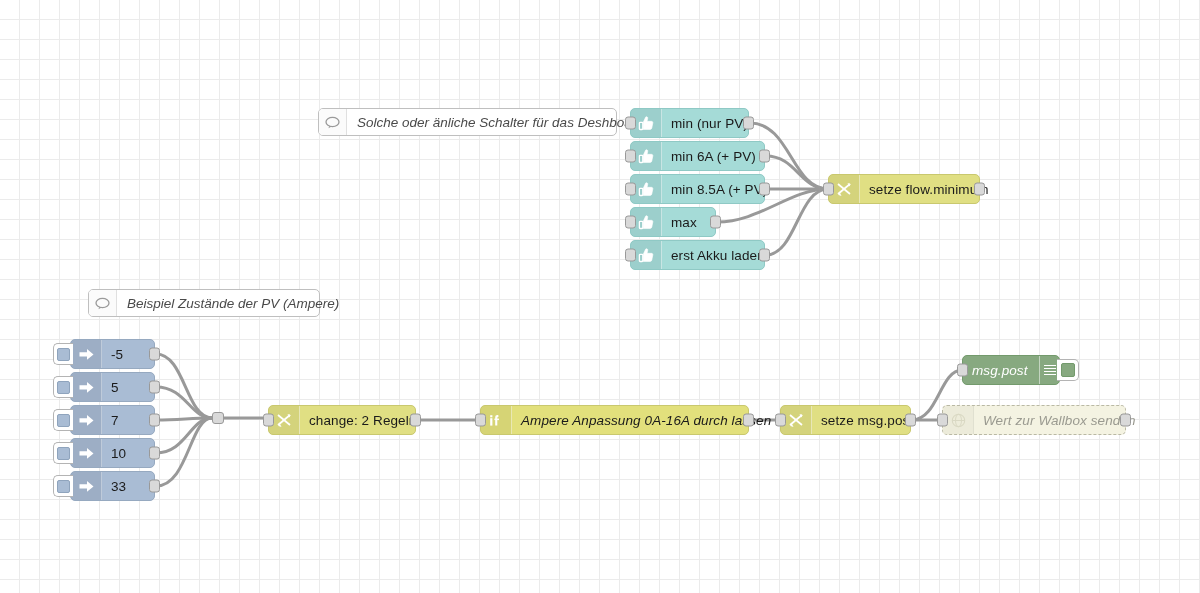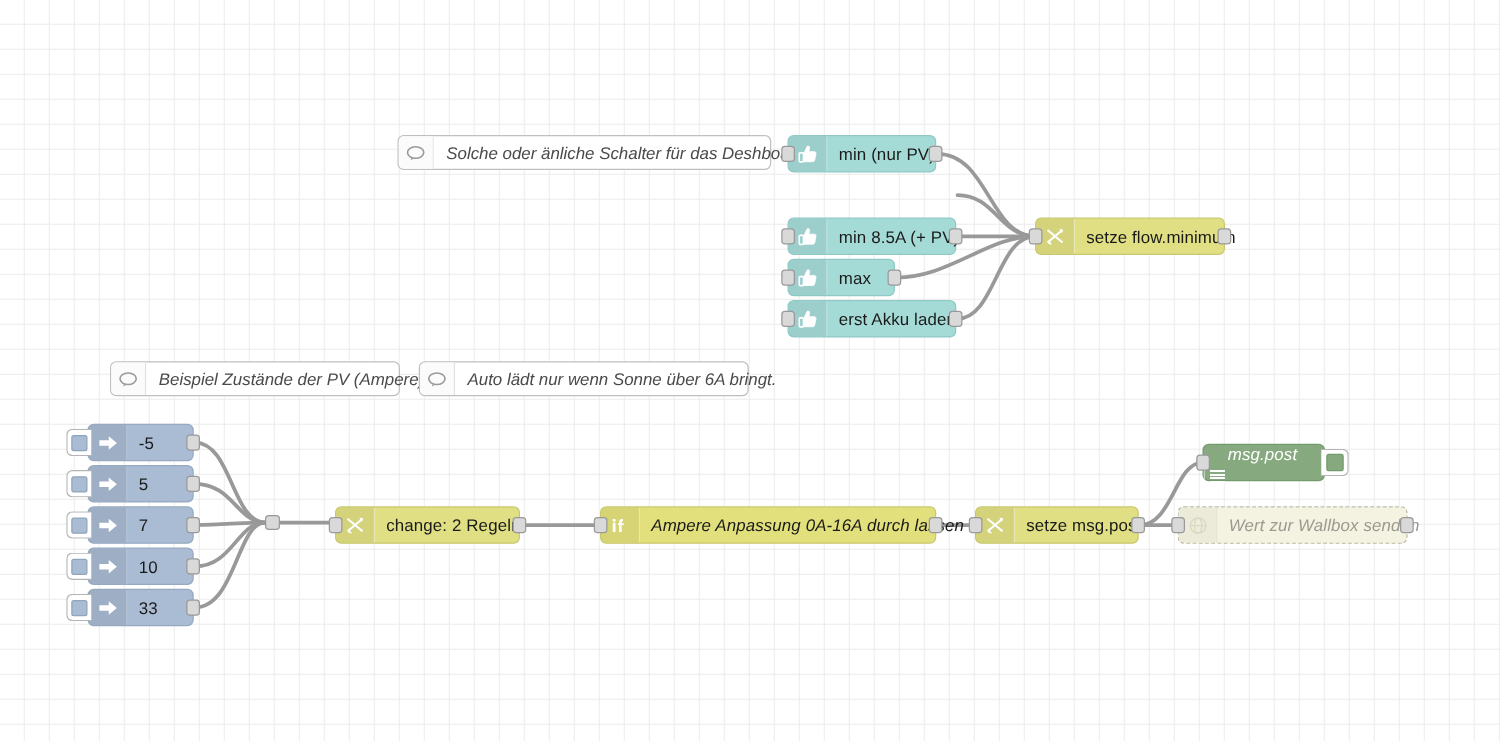--- a/index.html
+++ b/index.html
@@ -77,21 +77,21 @@
 
   
   .n-inject  { background: #a9bcd4; border-color: #96a9c0; }
   .n-inject .icon-cell { background: rgba(0,0,0,0.07); border-right-color: rgba(255,255,255,0.35); }
   .n-switchui{ background: #a5dbd7; border-color: #8fc9c5; }
   .n-switchui .icon-cell { background: rgba(0,0,0,0.05); border-right-color: rgba(255,255,255,0.45); }
   .n-change  { background: #e0df83; border-color: #c9c86e; }
   .n-change .icon-cell { background: rgba(0,0,0,0.05); border-right-color: rgba(255,255,255,0.45); }
   .n-function{ background: #e2e07c; border-color: #c9c86e; }
   .n-function .icon-cell { background: rgba(0,0,0,0.05); border-right-color: rgba(255,255,255,0.45); }
-  .n-debug   { background: #87a980; border-color: #739a6c; flex-direction: column; }
+  .n-debug   { background: #87a980; border-color: #739a6c; }
   .n-disabled{
     background: #f4f3e2;
     border: 1px dashed #b9b8a4;
     opacity: 1;
   }
   .n-disabled .icon-cell { background: rgba(0,0,0,0.03); border-right-color: rgba(0,0,0,0.05); }
   .n-disabled .label { color: #9a9a90; font-style: italic; }
 
   .italic .label { font-style: italic; }
 
@@ -256,42 +256,44 @@
   <div class="comment" style="left:88px; top:289px; width:232px;">
     <div class="icon-cell">
       <svg class="glyph" width="15" height="13" viewBox="0 0 15 13" xmlns="http://www.w3.org/2000/svg">
         <ellipse cx="7.5" cy="6" rx="6.5" ry="4.6" fill="none" stroke="#9a9a9a" stroke-width="1.3"></ellipse>
         <path d="M 4.5,9.8 L 3.4,12.3 L 6.6,10.4 Z" fill="#9a9a9a"></path>
       </svg>
     </div>
     <div class="label">Beispiel Zustände der PV (Ampere)</div>
   </div>
 
-  <div class="comment" style="left:335px; top:289px; width:264px;">
-    <div class="icon-cell">
-      <svg class="glyph" width="15" height="13" viewBox="0 0 15 13" xmlns="http://www.w3.org/2000/svg">
-        <ellipse cx="7.5" cy="6" rx="6.5" ry="4.6" fill="none" stroke="#9a9a9a" stroke-width="1.3"></ellipse>
-        <path d="M 4.5,9.8 L 3.4,12.3 L 6.6,10.4 Z" fill="#9a9a9a"></path>
-      </svg>
-    </div>
-    <div class="label">Auto lädt nur wenn Sonne über 6A bringt.</div>
-  </div>
 
   <div class="node n-switchui" style="left:630px; top:108px; width:119px;">
     <span class="port in"></span>
     <div class="icon-cell">
       <svg class="glyph" width="17" height="17" viewBox="0 0 17 17" xmlns="http://www.w3.org/2000/svg">
         <path d="M5.2 7.4 L7.6 2.2 C8.6 1.4 9.9 2.0 9.7 3.3 L9.1 6.3 L13.4 6.3 C14.4 6.3 15.0 7.1 14.8 8.0 L13.8 13.0 C13.6 13.9 13.0 14.4 12.2 14.4 L5.2 14.4 Z" fill="#ffffff" stroke="#ffffff" stroke-width="0.6" stroke-linejoin="round"></path>
         <rect x="1.4" y="7.3" width="3.4" height="7.2" rx="0.7" fill="none" stroke="#ffffff" stroke-width="1.3"></rect>
       </svg>
     </div>
     <div class="label">min (nur PV)</div>
     <span class="port out"></span>
   </div>
 
+  <div class="node n-switchui" style="left:630px; top:141px; width:135px;">
+    <span class="port in"></span>
+    <div class="icon-cell">
+      <svg class="glyph" width="17" height="17" viewBox="0 0 17 17" xmlns="http://www.w3.org/2000/svg">
+        <path d="M5.2 7.4 L7.6 2.2 C8.6 1.4 9.9 2.0 9.7 3.3 L9.1 6.3 L13.4 6.3 C14.4 6.3 15.0 7.1 14.8 8.0 L13.8 13.0 C13.6 13.9 13.0 14.4 12.2 14.4 L5.2 14.4 Z" fill="#ffffff" stroke="#ffffff" stroke-width="0.6" stroke-linejoin="round"></path>
+        <rect x="1.4" y="7.3" width="3.4" height="7.2" rx="0.7" fill="none" stroke="#ffffff" stroke-width="1.3"></rect>
+      </svg>
+    </div>
+    <div class="label">min 6A (+ PV)</div>
+    <span class="port out"></span>
+  </div>
 
   <div class="node n-switchui" style="left:630px; top:174px; width:135px;">
     <span class="port in"></span>
     <div class="icon-cell">
       <svg class="glyph" width="17" height="17" viewBox="0 0 17 17" xmlns="http://www.w3.org/2000/svg">
         <path d="M5.2 7.4 L7.6 2.2 C8.6 1.4 9.9 2.0 9.7 3.3 L9.1 6.3 L13.4 6.3 C14.4 6.3 15.0 7.1 14.8 8.0 L13.8 13.0 C13.6 13.9 13.0 14.4 12.2 14.4 L5.2 14.4 Z" fill="#ffffff" stroke="#ffffff" stroke-width="0.6" stroke-linejoin="round"></path>
         <rect x="1.4" y="7.3" width="3.4" height="7.2" rx="0.7" fill="none" stroke="#ffffff" stroke-width="1.3"></rect>
       </svg>
     </div>
     <div class="label">min 8.5A (+ PV)</div>

